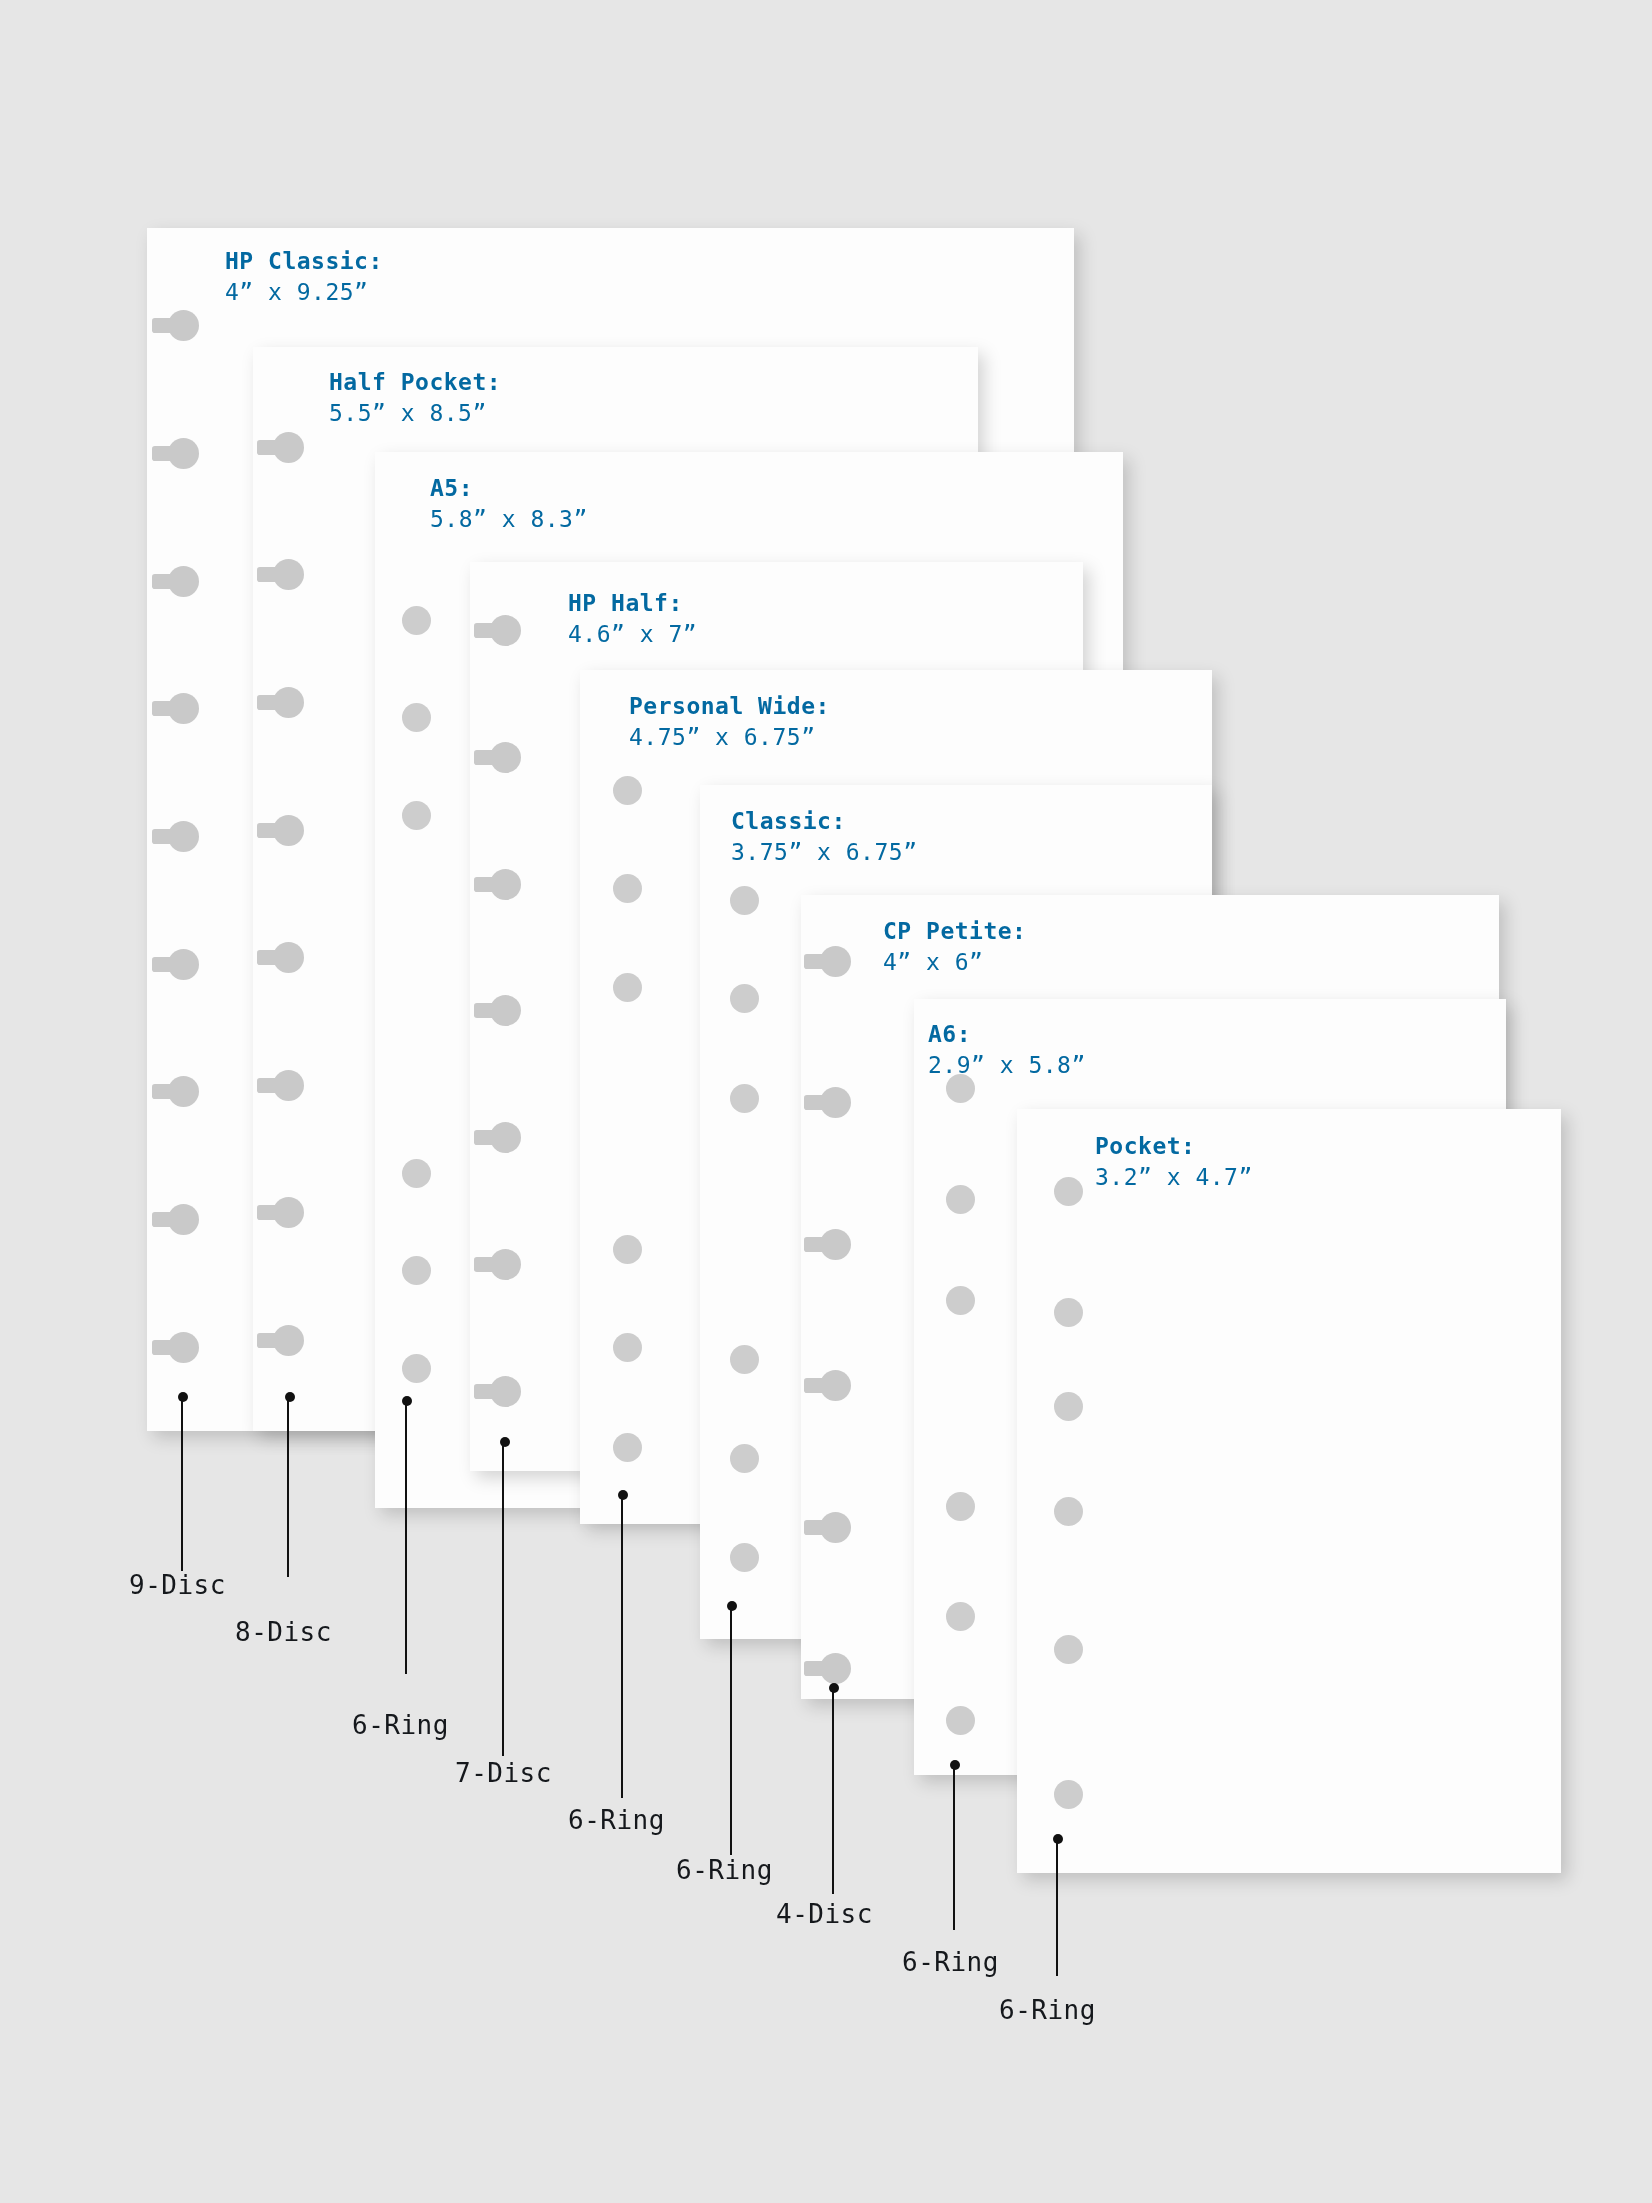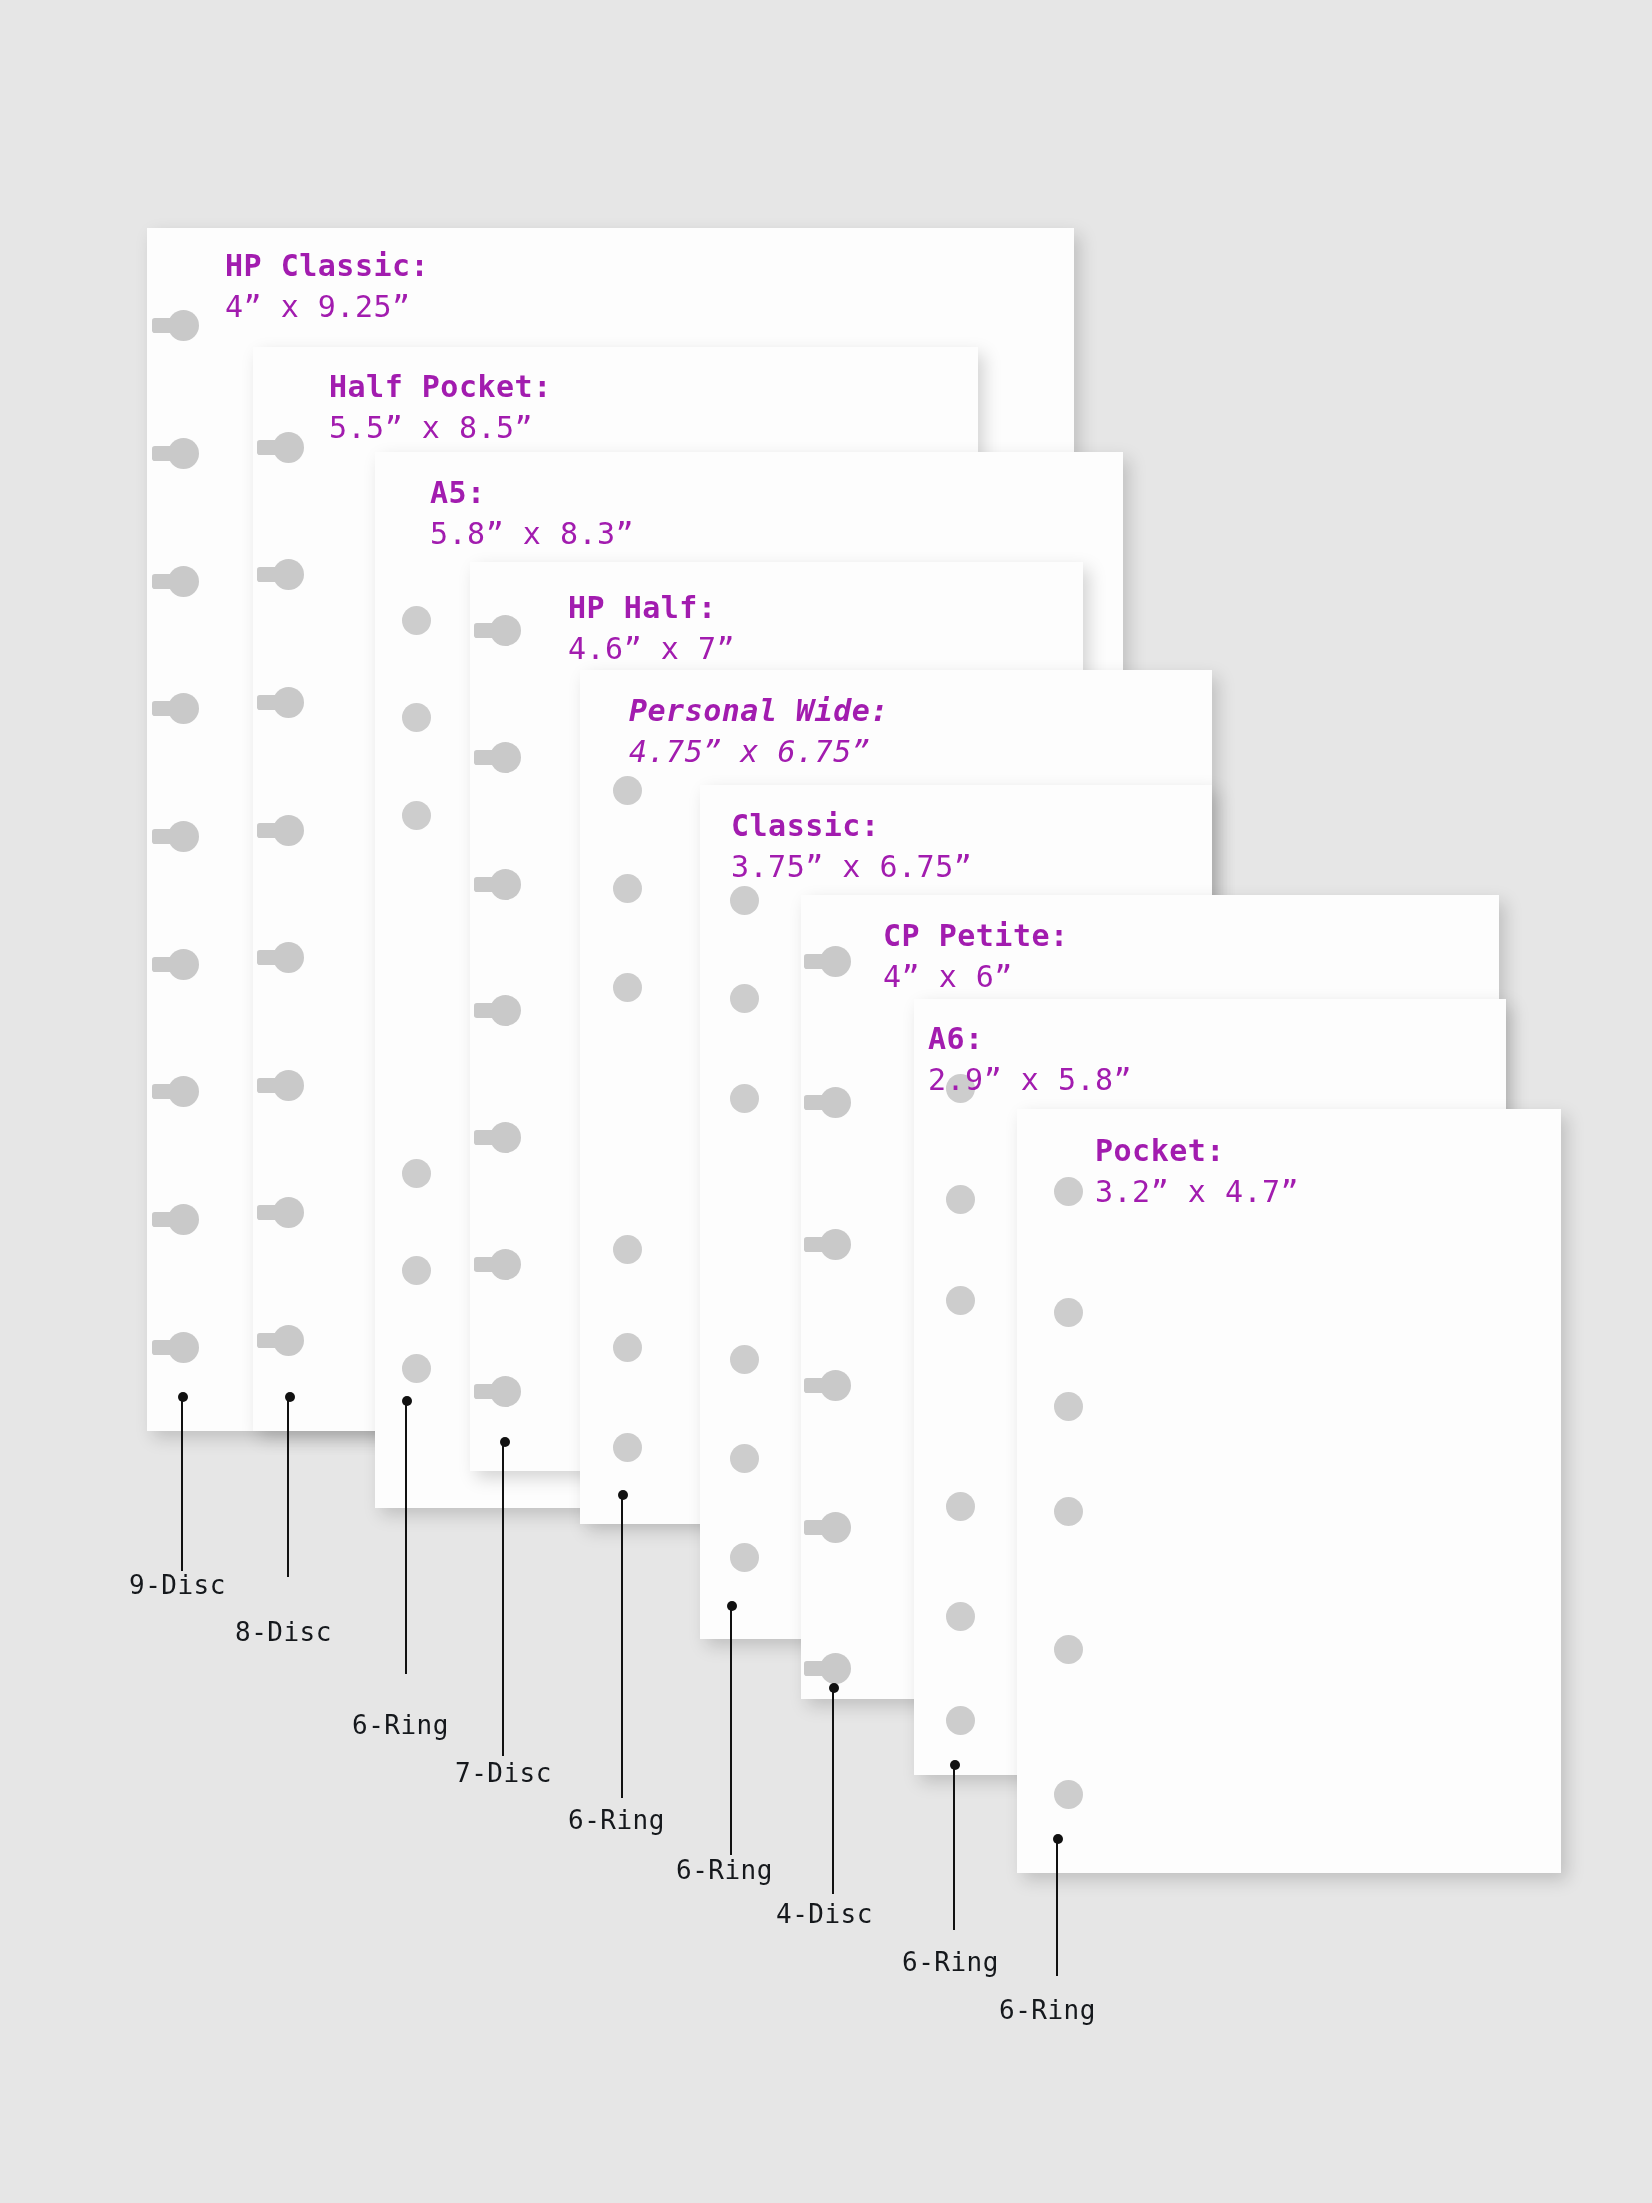--- a/index.html
+++ b/index.html
@@ -23,23 +23,23 @@
   }
 
   .page {
     position: absolute;
     background: #fdfdfd;
     box-shadow: 5.5px 7.3px 16.5px rgba(0,0,0,0.17);
   }
   .page-label {
     position: absolute;
     white-space: pre;
-    font-size: 30px;
+    font-size: 23px;
     line-height: 1.35;
-    color: #a21caf;
+    color: #0369a1;
     letter-spacing: 0.5px;
   }
   .page-label .title {
     font-weight: bold;
     display: block;
   }
   .page-label .dims {
     display: block;
     font-weight: normal;
   }
@@ -136,21 +136,21 @@
     <div class="disc" style="left: 490px; top: 1249px; z-index: 13;"></div>
     <div class="disc" style="left: 490px; top: 1376px; z-index: 13;"></div>
     <div class="page-label" style="left: 568px; top: 588px; z-index: 63;"><span class="title">HP Half:</span><span class="dims">4.6” x 7”</span></div>
     <div class="page" style="left: 580px; top: 670px; width: 632px; height: 854px; z-index: 14;"></div>
     <div class="ring" style="left: 613px; top: 776px; z-index: 14;"></div>
     <div class="ring" style="left: 613px; top: 874px; z-index: 14;"></div>
     <div class="ring" style="left: 613px; top: 973px; z-index: 14;"></div>
     <div class="ring" style="left: 613px; top: 1235px; z-index: 14;"></div>
     <div class="ring" style="left: 613px; top: 1333px; z-index: 14;"></div>
     <div class="ring" style="left: 613px; top: 1433px; z-index: 14;"></div>
-    <div class="page-label" style="left: 629px; top: 691px; z-index: 64; font-style: italic;"><span class="title">Personal Wide:</span><span class="dims">4.75” x 6.75”</span></div>
+    <div class="page-label" style="left: 629px; top: 691px; z-index: 64;"><span class="title">Personal Wide:</span><span class="dims">4.75” x 6.75”</span></div>
     <div class="page" style="left: 700px; top: 785px; width: 512px; height: 854px; z-index: 15;"></div>
     <div class="ring" style="left: 730px; top: 886px; z-index: 15;"></div>
     <div class="ring" style="left: 730px; top: 984px; z-index: 15;"></div>
     <div class="ring" style="left: 730px; top: 1084px; z-index: 15;"></div>
     <div class="ring" style="left: 730px; top: 1345px; z-index: 15;"></div>
     <div class="ring" style="left: 730px; top: 1444px; z-index: 15;"></div>
     <div class="ring" style="left: 730px; top: 1543px; z-index: 15;"></div>
     <div class="page-label" style="left: 731px; top: 806px; z-index: 65;"><span class="title">Classic:</span><span class="dims">3.75” x 6.75”</span></div>
     <div class="page" style="left: 801px; top: 895px; width: 698px; height: 804px; z-index: 16;"></div>
     <div class="disc" style="left: 820px; top: 946px; z-index: 16;"></div>

